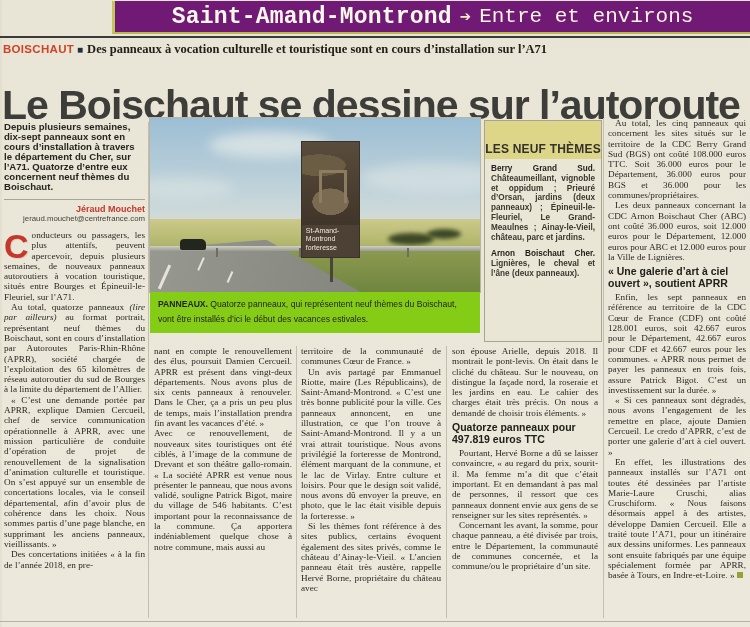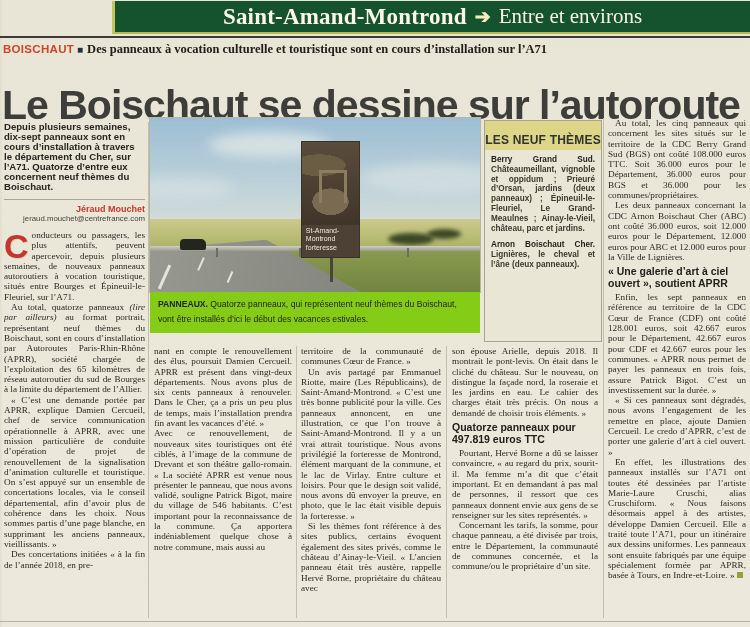--- a/index.html
+++ b/index.html
@@ -6,23 +6,23 @@
   body{
     width:750px;height:627px;position:relative;overflow:hidden;
     background:#ebe7da;
     background-image:linear-gradient(90deg, rgba(210,203,182,.25) 0 2px, transparent 2px 100%),
                      linear-gradient(#e9e5d6, #ece8db);
     font-family:"Liberation Serif", serif;color:#2b2a26;
   }
   
   .banner{
     position:absolute;left:112px;top:1px;right:0;height:31px;
-    background:#14532d;border-left:3px solid #c6c45a;border-bottom:2px solid #b9b84e;
+    background:#701a75;border-left:3px solid #c6c45a;border-bottom:2px solid #b9b84e;
     display:flex;align-items:center;justify-content:center;gap:8px;white-space:nowrap;
-    font-family:Liberation Serif, serif;
+    font-family:Liberation Mono, monospace;
   }
   .banner .region{font-size:23px;font-weight:700;color:#fdf7ea;letter-spacing:.2px;}
   .banner .arrow{font-size:19px;color:#f6ecc2;font-weight:700;}
   .banner .section{font-size:21px;font-weight:400;color:#fbf4e2;}
   .top-rule{position:absolute;left:0;top:36px;width:750px;height:2px;background:#3a3a38;}
   
   .kicker{position:absolute;left:3px;top:42px;width:744px;font-size:12.5px;white-space:nowrap;}
   .kicker .klabel{font-family:"Liberation Sans", sans-serif;font-weight:700;color:#cf4326;font-size:11.5px;letter-spacing:.3px;}
   .kicker .ksquare{color:#22303a;font-size:10px;margin:0 4px 0 3px;}
   .kicker .ktext{font-weight:700;color:#222018;}
@@ -86,21 +86,21 @@
     background:#84cc16;padding:5px 8px 6px 8px;
     font-family:"Liberation Sans", sans-serif;font-size:8.6px;line-height:15px;color:#25241e;
   }
   .caption .clabel{font-weight:700;}
   
   .sidebar{
     position:absolute;left:484px;top:120px;width:118px;height:222px;box-sizing:border-box;
     border:1px solid #a9a492;background:#eae6d6;padding:4px 6px;overflow:hidden;
   }
   .sidebar .stitle{
-    background:#ddd688;margin:-4px -6px 5px -6px;padding:12px 0 3px 0;text-align:center;
+    background:#ddd688;margin:-4px -6px 5px -6px;padding:21px 0 3px 0;text-align:center;
     font-family:"Liberation Sans", sans-serif;font-weight:700;font-size:12px;color:#33322c;letter-spacing:.2px;
   }
   .sidebar .entry{font-family:"Liberation Sans", sans-serif;font-size:8.2px;line-height:9.8px;
     color:#343229;margin-bottom:7px;text-align:justify;font-weight:700;}
   .sidebar .lead{font-weight:700;color:#1e1d18;}
   .sidebar .rest{font-weight:600;color:#3a382e;}
   .endmark{display:inline-block;width:6px;height:6px;background:#95a23b;margin-left:3px;}
 </style>
 </head>
 <body>
@@ -180,21 +180,21 @@
 <div class="col" style="left:301px;top:346px;width:140px;height:274px;">
   <p>territoire de la communauté de communes Cœur de France. »</p>
   <p class="ind">Un avis partagé par Emmanuel Riotte, maire (Les Républicains), de Saint-Amand-Montrond. « C’est une très bonne publicité pour la ville. Ces panneaux annoncent, en une illustration, ce que l’on trouve à Saint-Amand-Montrond. Il y a un vrai attrait touristique. Nous avons privilégié la forteresse de Montrond, élément marquant de la commune, et le lac de Virlay. Entre culture et loisirs. Pour que le design soit validé, nous avons dû envoyer la preuve, en photo, que le lac était visible depuis la forteresse. »</p>
   <p class="ind">Si les thèmes font référence à des sites publics, certains évoquent également des sites privés, comme le château d’Ainay-le-Vieil. « L’ancien panneau était très austère, rappelle Hervé Borne, propriétaire du château avec</p>
 </div>
 
 <div class="col" style="left:452px;top:346px;width:146px;height:274px;">
   <p>son épouse Arielle, depuis 2018. Il montrait le pont-levis. On était dans le cliché du château. Sur le nouveau, on distingue la façade nord, la roseraie et les jardins en eau. Le cahier des charges était très précis. On nous a demandé de choisir trois éléments. »</p>
   <div class="subhead">Quatorze panneaux pour 497.819 euros TTC</div>
   <p class="ind">Pourtant, Hervé Borne a dû se laisser convaincre, « au regard du prix, sourit-il. Ma femme m’a dit que c’était important. Et en demandant à pas mal de personnes, il ressort que ces panneaux donnent envie aux gens de se renseigner sur les sites représentés. »</p>
-  <p class="ind">Concernant les tarifs, la somme, pour chaque panneau, a été divisée par trois, entre le Département, la communauté de communes concernée, et la commune/ou le propriétaire d’un site.</p>
+  <p class="ind">Concernant les avant, la somme, pour chaque panneau, a été divisée par trois, entre le Département, la communauté de communes concernée, et la commune/ou le propriétaire d’un site.</p>
 </div>
 
 <div class="col" style="left:608px;top:118px;width:138px;height:502px;">
   <p class="ind">Au total, les cinq panneaux qui concernent les sites situés sur le territoire de la CDC Berry Grand Sud (BGS) ont coûté 108.000 euros TTC. Soit 36.000 euros pour le Département, 36.000 euros pour BGS et 36.000 pour les communes/propriétaires.</p>
   <p class="ind">Les deux panneaux concernant la CDC Arnon Boischaut Cher (ABC) ont coûté 36.000 euros, soit 12.000 euros pour le Département, 12.000 euros pour ABC et 12.000 euros pour la Ville de Lignières.</p>
   <div class="subhead">« Une galerie d’art à ciel ouvert », soutient APRR</div>
   <p class="ind">Enfin, les sept panneaux en référence au territoire de la CDC Cœur de France (CDF) ont coûté 128.001 euros, soit 42.667 euros pour le Département, 42.667 euros pour CDF et 42.667 euros pour les communes. « APRR nous permet de payer les panneaux en trois fois, assure Patrick Bigot. C’est un investissement sur la durée. »</p>
   <p class="ind">« Si ces panneaux sont dégradés, nous avons l’engagement de les remettre en place, ajoute Damien Cercueil. Le credo d’APRR, c’est de porter une galerie d’art à ciel ouvert. »</p>
   <p class="ind"><span>En effet, les illustrations des panneaux installés sur l’A71 ont toutes été dessinées par l’artiste Marie-Laure Cruschi, alias Cruschiform. « Nous faisons désormais appel à des artistes, développe Damien Cercueil. Elle a traité toute l’A71, pour un itinéraire aux dessins uniformes. Les panneaux sont ensuite fabriqués par une équipe spécialement formée par APRR, basée à Tours, en Indre-et-Loire. »</span><span class="endmark"></span></p>
 </div>

